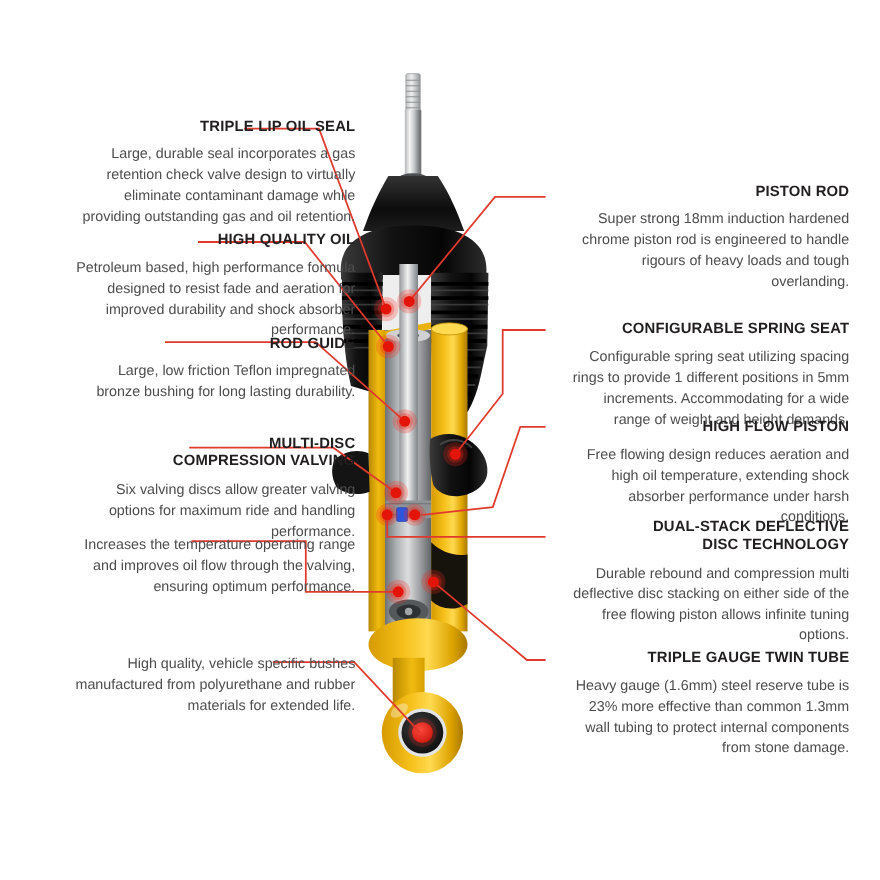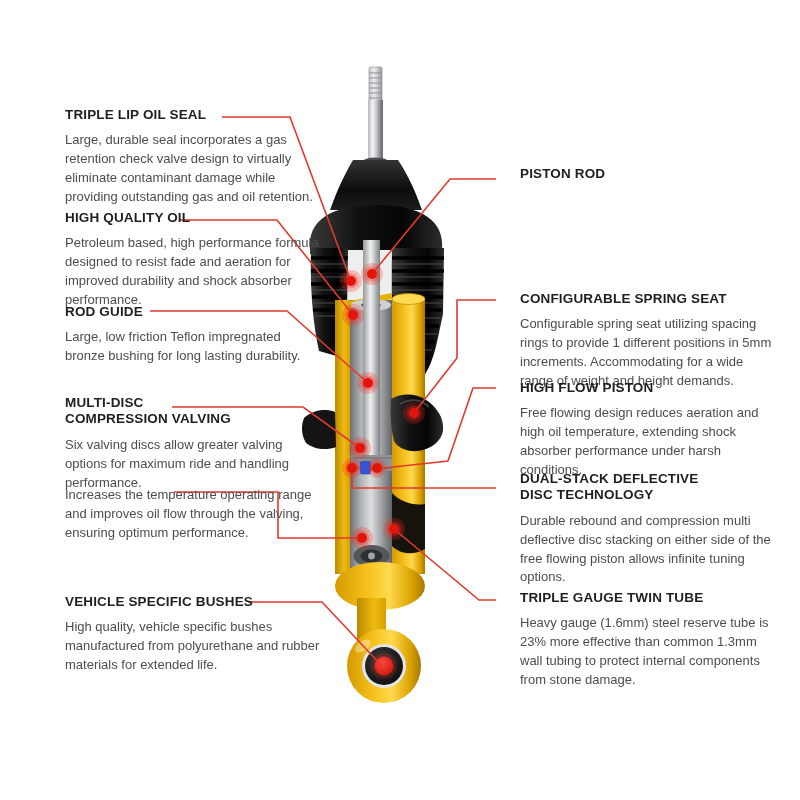--- a/index.html
+++ b/index.html
@@ -1,18 +1,18 @@
 <!DOCTYPE html>
 <html><head>
 <meta charset="utf-8">
 <style>
   html,body{margin:0;padding:0;background:#ffffff;}
   #stage{
     position:relative;width:800px;height:800px;overflow:hidden;
-    background:#ffffff;font-family:"Liberation Sans",sans-serif;
+    background:#ffffff;font-family:"Liberation Sans",sans-serif;text-align:right;
   }
   #shock-svg{position:absolute;left:0;top:0;}
   .label{position:absolute;}
   .label.left{left:65px;width:258px;}
   .label.right{left:520px;width:252px;}
   .label h2{
     margin:0 0 8px 0;font-family:"Liberation Sans",sans-serif;
     font-size:13.5px;line-height:1.22;font-weight:bold;color:#211e1f;
     letter-spacing:.15px;white-space:pre-line;
   }
@@ -237,26 +237,26 @@
     <p>Six valving discs allow greater valving options for maximum ride and handling performance.</p>
   </div>
   <div class="label left" style="top:304px">
     <h2>ROD GUIDE</h2>
     <p>Large, low friction Teflon impregnated bronze bushing for long lasting durability.</p>
   </div>
   <div class="label left" style="top:486px">
     <p>Increases the temperature operating range and improves oil flow through the valving, ensuring optimum performance.</p>
   </div>
   <div class="label left" style="top:594px">
-    <h2>VEHICLE SPECIFIC BUSHES</h2>
     <p>High quality, vehicle specific bushes manufactured from polyurethane and rubber materials for extended life.</p>
   </div>
 
   <div class="label right" style="top:166px">
     <h2>PISTON ROD</h2>
+    <p>Super strong 18mm induction hardened chrome piston rod is engineered to handle rigours of heavy loads and tough overlanding.</p>
   </div>
   <div class="label right" style="top:291px">
     <h2>CONFIGURABLE SPRING SEAT</h2>
     <p>Configurable spring seat utilizing spacing rings to provide 1 different positions in 5mm increments. Accommodating for a wide range of weight and height demands.</p>
   </div>
   <div class="label right" style="top:380px">
     <h2>HIGH FLOW PISTON</h2>
     <p>Free flowing design reduces aeration and high oil temperature, extending shock absorber performance under harsh conditions.</p>
   </div>
   <div class="label right" style="top:471px">

